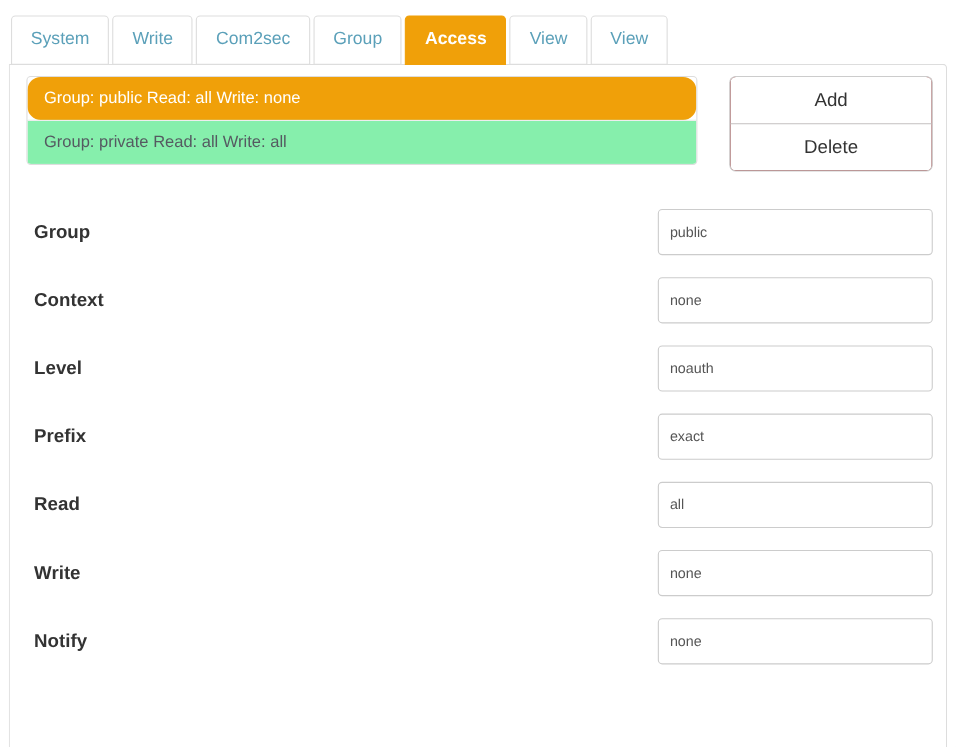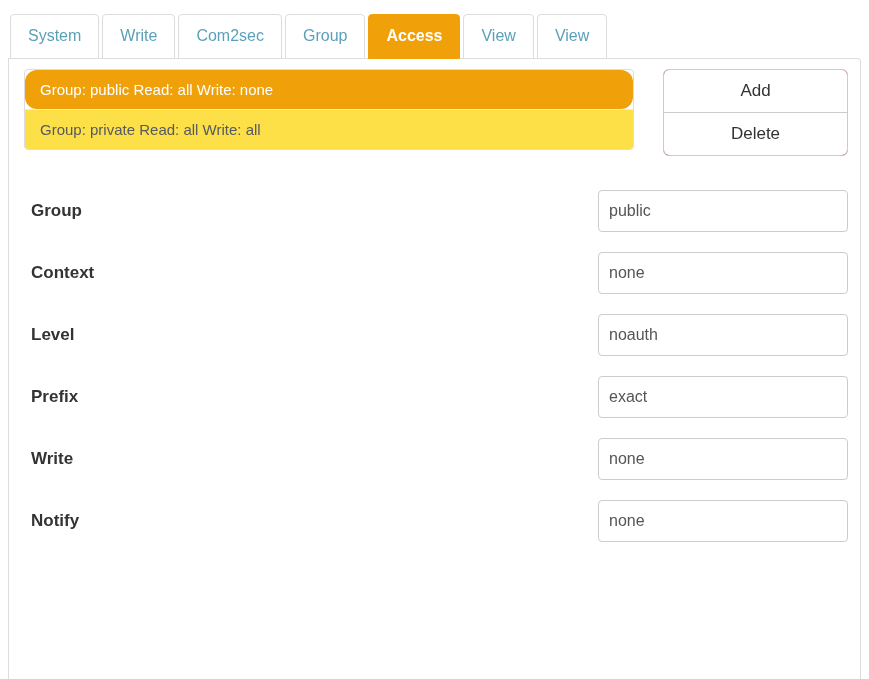--- a/index.html
+++ b/index.html
@@ -68,21 +68,21 @@
     width: 610px;
     border: 1px solid var(--border);
     border-radius: 4px;
     overflow: hidden;
     background: #ffffff;
   }
   .access-item {
     font-size: 15px;
     padding: 11px 15px;
     color: var(--list-text);
-    background: #fde047;
+    background: #86efac;
     cursor: pointer;
   }
   .access-item + .access-item { border-top: 1px solid #eeeeee; }
   .access-item.selected {
     background: var(--accent);
     color: #ffffff;
     border-radius: 12px;
   }
 
   .btn-stack {
@@ -120,21 +120,21 @@
     font-weight: bold;
     color: var(--label-text);
     padding-left: 7px;
   }
   .form-input {
     width: 250px;
     height: 42px;
     border: 1px solid var(--input-border);
     border-radius: 4px;
     padding: 0 10px;
-    font-size: 16px;
+    font-size: 13px;
     font-family: "Liberation Sans", sans-serif;
     color: var(--input-text);
     outline: none;
   }
 </style>
 </head>
 <body>
 
 <div class="page">
 
@@ -177,20 +177,24 @@
       <div class="form-row">
         <span class="form-label">Level</span>
         <input class="form-input" type="text" value="noauth" style="">
       </div>
 
       <div class="form-row">
         <span class="form-label">Prefix</span>
         <input class="form-input" type="text" value="exact" style="">
       </div>
 
+      <div class="form-row">
+        <span class="form-label">Read</span>
+        <input class="form-input" type="text" value="all" style="">
+      </div>
 
       <div class="form-row">
         <span class="form-label">Write</span>
         <input class="form-input" type="text" value="none" style="">
       </div>
 
       <div class="form-row">
         <span class="form-label">Notify</span>
         <input class="form-input" type="text" value="none" style="">
       </div>

